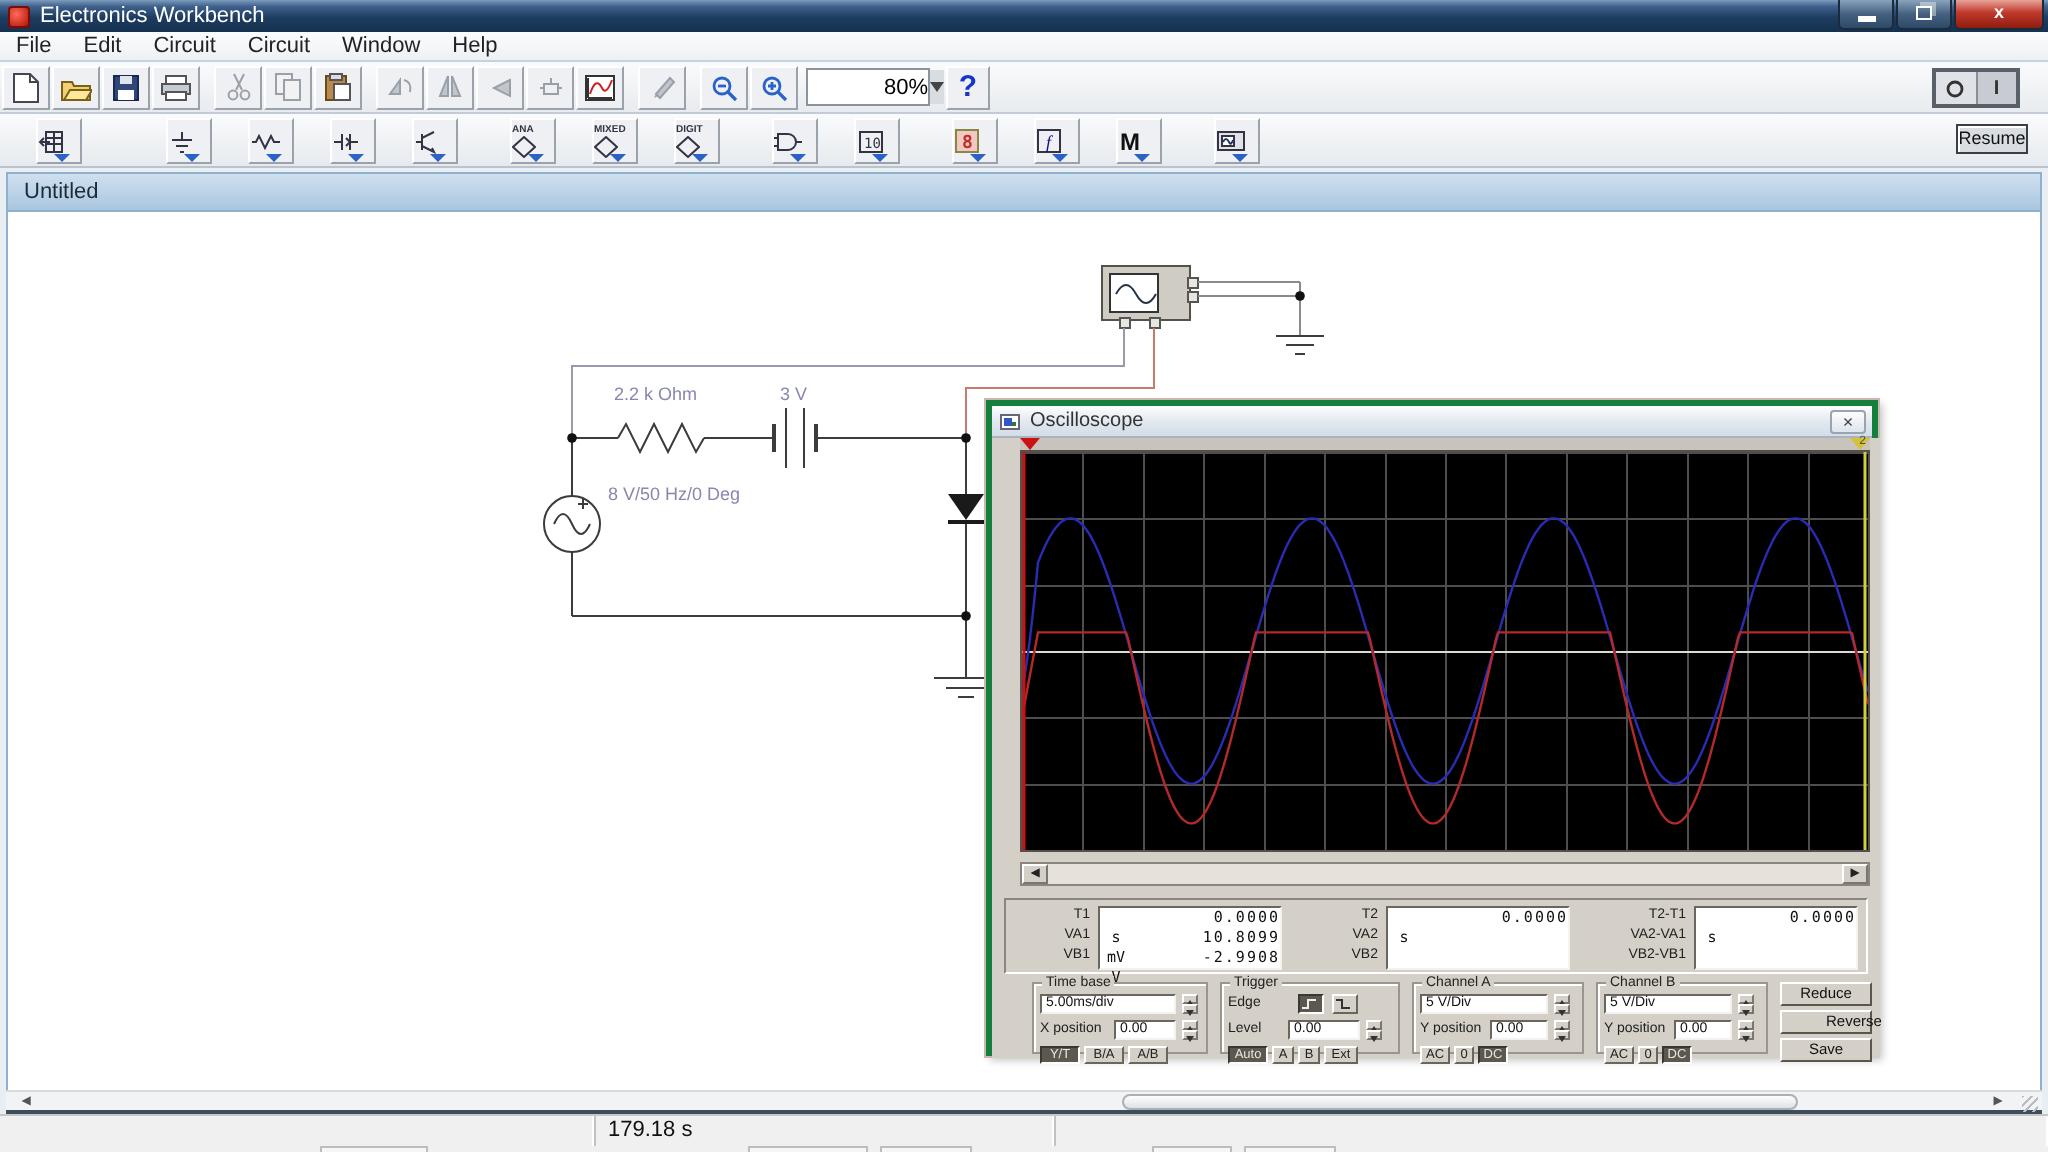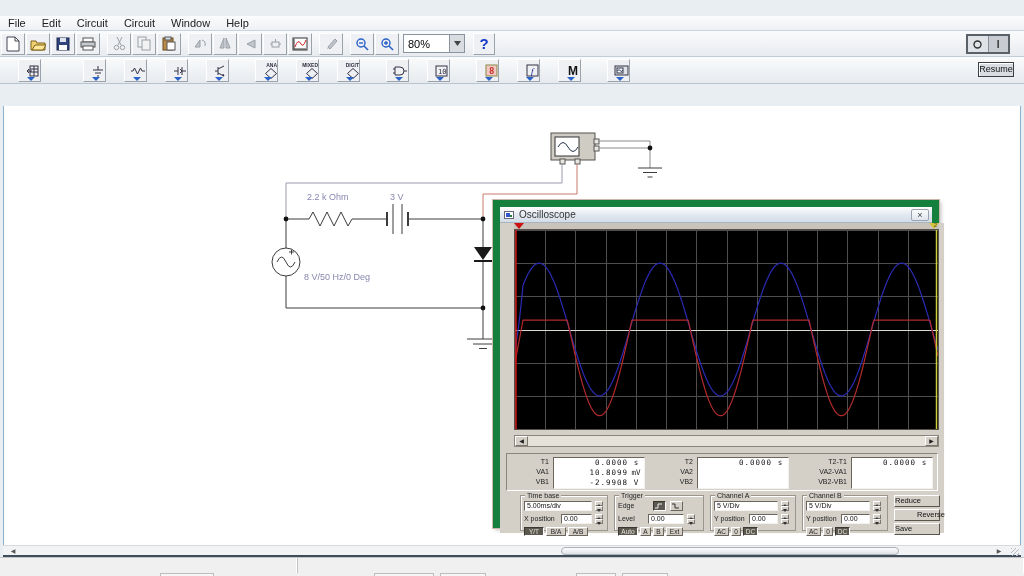--- a/index.html
+++ b/index.html
@@ -35,53 +35,53 @@
   .toolbar2 { position:absolute; left:0; top:57px; width:1024px; height:27px;
     background:linear-gradient(180deg,#fafbfc,#e6eaee); border-bottom:1px solid #b9c4cf;
     display:flex; align-items:flex-start; padding-top:2px; }
   .tbtn { width:24px; height:22px; margin:0 0 0 1px; background:#eef0f3;
     border:1px solid; border-color:#ffffff #9aa2ab #9aa2ab #ffffff;
     display:flex; align-items:center; justify-content:center; }
   .tbtn svg { display:block; }
   .tsep { width:6px; height:22px; }
   .zoom-select { width:62px; height:19px; margin-left:4px; background:#fff;
     border:1px solid #8a949e; font-size:11px; display:flex; align-items:center; }
-  .zoom-select .val { flex:1; padding-left:4px; }
+  .zoom-select .val { flex:1; padding-left:4px;margin-left:34px; }
   .zoom-select .dd { width:15px; height:100%; background:#d9dde2; border-left:1px solid #8a949e;
     display:flex; align-items:center; justify-content:center; }
   .help-btn { width:22px; height:22px; margin-left:8px; border:1px solid; border-color:#fff #9aa2ab #9aa2ab #fff;
     color:#1536c8; font-weight:bold; font-size:15px; text-align:center; line-height:20px; background:#eef0f3; }
   .power-switch { position:absolute; right:14px; top:3px; width:44px; height:20px;
     border:2px solid #5a6068; background:#dfe2e6; display:flex; }
   .power-cell { flex:1; display:flex; align-items:center; justify-content:center;
     font-size:10px; font-weight:bold; color:#333; }
   .power-cell.on { background:#c8ccd2; border-left:1px solid #8a9098; }
   .pbtn { width:23px; height:23px; margin-left:18px; background:#eef0f3; position:relative;
     border:1px solid; border-color:#ffffff #9aa2ab #9aa2ab #ffffff;
-    display:flex; align-items:flex-end; justify-content:center; flex-direction:column; }
+    display:flex; align-items:flex-start; justify-content:center; flex-direction:column; }
   .pbtn .arr { position:absolute; bottom:0px; left:8px; width:0; height:0;
     border-left:4px solid transparent; border-right:4px solid transparent; border-top:4px solid #2a62c8; }
   .pbtn .tag { font-size:5px; font-weight:bold; color:#334; line-height:5px; }
   .psep { width:8px; }
   .resume-btn { position:absolute; right:10px; top:62px; width:36px; height:15px;
     background:#d9dde2; border:1px solid #3a3f45; box-shadow:inset 1px 1px 0 #fff;
     font-size:9px; text-align:center; line-height:13px; color:#111; }
 
   
   .doc-titlebar { position:absolute; left:3px; top:86px; width:1018px; height:20px;
     background:linear-gradient(180deg,#cfe0ef,#a9c6e0); border:1px solid #8fb0cc;
     font-size:11px; color:#1c2b3a; line-height:19px; padding-left:8px; }
   .canvas { position:absolute; left:3px; top:106px; width:1018px; height:439px; background:#fff;
     border-left:1px solid #8fb0cc; border-right:1px solid #8fb0cc; }
   .canvas svg.circuit { position:absolute; left:0; top:0; }
   .circ-label { position:absolute; font-size:9px; color:#8787b0; white-space:nowrap; }
 
   
   .scope-window { position:absolute; left:489px; top:94px; width:446px; height:328px;
-    background:#d4d0c8; border:7px solid #15803d;
+    background:#d4d0c8; border:3px solid #15803d;
     box-shadow:0 0 0 1px #cbb7ad, 2px 2px 4px rgba(0,0,0,.25); }
   .scope-titlebar { position:absolute; left:0; top:0; width:100%; height:16px;
     background:linear-gradient(180deg,#fdfdfe,#dfe6ee 60%,#d3dde8); border-bottom:1px solid #aab4bf;
     display:flex; align-items:center; font-size:10px; color:#333; }
   .scope-title-icon { width:10px; height:8px; margin:0 5px 0 4px; background:#fff; border:1px solid #667;
     position:relative; }
   .scope-title-icon::after { content:""; position:absolute; left:1px; top:1px; width:4px; height:4px; background:#3355cc; }
   .scope-title-icon::before { content:""; position:absolute; right:1px; bottom:1px; width:3px; height:2px; background:#2a7a3a; }
   .scope-close { position:absolute; right:3px; top:2px; width:18px; height:12px;
     background:linear-gradient(180deg,#fcfdfe,#dee5ec); border:1px solid #9aa4b0; border-radius:2px;
@@ -99,21 +99,21 @@
   .scope-hscroll { position:absolute; left:14px; top:212px; width:425px; height:12px;
     background:#e6e2da; border:1px solid #8a867e; display:flex; justify-content:space-between; }
   .sc-arrow { width:13px; height:10px; background:#d4d0c8; border:1px solid; border-color:#fff #7a7670 #7a7670 #fff;
     font-size:6px; line-height:9px; text-align:center; color:#222; }
 
   .readout-panel { position:absolute; left:6px; top:230px; width:432px; height:38px;
     border:1px solid; border-color:#8a867e #ffffff #ffffff #8a867e; background:#d4d0c8; }
   .ro-labels { position:absolute; font-size:7px; color:#222; text-align:right; line-height:10px; }
   .ro-box { position:absolute; background:#fff; border:1px solid; border-color:#6a665e #f4f2ee #f4f2ee #6a665e; }
   .ro-row { display:flex; height:10px; font-family:"DejaVu Sans Mono", monospace; font-size:7.5px;
-    line-height:10px; color:#111; }
+    line-height:10px; color:#111;flex-direction:column; }
   .ro-val { flex:1; text-align:right; letter-spacing:1px; }
   .ro-unit { width:16px; text-align:center; }
 
   .controls { position:absolute; left:6px; top:272px; width:432px; height:36px; }
   .group { position:absolute; height:36px; border:1px solid #9a968e;
     box-shadow:inset 1px 1px 0 #ffffff; }
   .group-label { position:absolute; top:-4px; left:4px; font-size:7px; color:#222;
     background:#d4d0c8; padding:0 2px; line-height:8px; }
   .ctl-input { position:absolute; height:10px; background:#fff; border:1px solid;
     border-color:#6a665e #f4f2ee #f4f2ee #6a665e; font-size:7px; line-height:8px; padding-left:2px; color:#111; }
@@ -123,21 +123,21 @@
   .spin-half::after { content:""; position:absolute; left:1px; top:2px; width:0; height:0;
     border-left:2px solid transparent; border-right:2px solid transparent; }
   .spin-up::after { border-bottom:3px solid #333; }
   .spin-down::after { border-top:3px solid #333; }
   .ctl-lab { position:absolute; font-size:7px; color:#222; line-height:10px; }
   .mini-btn { position:absolute; height:10px; background:#d4d0c8; border:1px solid;
     border-color:#fff #6a665e #6a665e #fff; font-size:6.5px; line-height:8px; text-align:center; color:#222; }
   .mini-btn.pressed { background:#5a584f; color:#e8e6de; border-color:#3a3832 #fff #fff #3a3832; }
   .side-btn { position:absolute; left:388px; width:46px; height:12px; background:#d4d0c8;
     border:1px solid; border-color:#fff #5a564e #5a564e #fff; font-size:7.5px; line-height:10px;
-    color:#111; }
+    text-align:center; color:#111; }
 
   
   .hscrollbar { position:absolute; left:3px; top:545px; width:1018px; height:12px;
     background:#f2f3f4; border-top:1px solid #d8dade; border-bottom:2px solid #3d4d5c; }
   .hs-arrow { position:absolute; top:1px; width:16px; height:9px; font-size:6px; line-height:9px;
     text-align:center; color:#555; }
   .hs-thumb { position:absolute; left:558px; top:1px; width:338px; height:8px;
     background:linear-gradient(180deg,#fdfdfd,#dfe2e6); border:1px solid #aab0b8; border-radius:4px; }
   .resize-grip { position:absolute; right:2px; top:2px; width:8px; height:8px;
     background:repeating-linear-gradient(135deg,#b8bcc2 0 1px,transparent 1px 3px); }
@@ -147,20 +147,29 @@
     box-shadow:inset -1px 0 0 #ffffff; }
   .statusbar2 { position:absolute; left:0; top:573px; width:1024px; height:3px; background:#f0f0f0;
     display:flex; overflow:hidden; }
   .s2cell { height:8px; border:1px solid #bdbdbd; background:#f6f6f6; margin-left:6px; }
 </style>
 </head>
 <body>
 
 <div id="app">
 
+  <div class="titlebar">
+    <div class="app-icon"></div>
+    <span>Electronics Workbench</span>
+    <div class="caption-btns">
+      <div class="cap-btn"><span class="glyph-min"></span></div>
+      <div class="cap-btn"><span class="glyph-restore"></span></div>
+      <div class="cap-btn cap-close">x</div>
+    </div>
+  </div>
 
   <div class="menubar">
     <span class="menu-item">File</span>
     <span class="menu-item">Edit</span>
     <span class="menu-item">Circuit</span>
     <span class="menu-item">Circuit</span>
     <span class="menu-item">Window</span>
     <span class="menu-item">Help</span>
   </div>
 
@@ -383,20 +392,23 @@
       <svg width="15" height="12">
           <rect x="1" y="1" width="13" height="9" fill="#dfe3e8" stroke="#334"></rect>
           <rect x="3" y="3" width="6" height="5" fill="#fff" stroke="#334"></rect>
           <path d="M3.5,6 q1.5,-3 3,0 q1,2 2,-1" fill="none" stroke="#236"></path>
         </svg>
       <span class="arr"></span>
       </div>
   </div>
   <div class="resume-btn">Resume</div>
 
+  <div class="doc-titlebar">
+    <span>Untitled</span>
+  </div>
 
   <div class="canvas">
     <svg class="circuit" width="1018" height="439" viewBox="3 106 1018 439">
 
       <g>
         <rect x="550" y="133" width="44" height="27" fill="#cfccc4" stroke="#55524c"></rect>
         <rect x="554" y="137" width="24" height="19" fill="#fff" stroke="#333"></rect>
         <path d="M557,147 q5,-9 10,0 q5,9 10,0" fill="none" stroke="#234"></path>
         <rect x="593" y="139" width="5" height="5" fill="#e8e6e0" stroke="#555"></rect>
         <rect x="593" y="146" width="5" height="5" fill="#e8e6e0" stroke="#555"></rect>
@@ -435,21 +447,21 @@
       <circle cx="482" cy="219" r="2.4" fill="#111"></circle>
       <circle cx="482" cy="308" r="2.4" fill="#111"></circle>
       <g>
         <circle cx="285" cy="262" r="14" fill="#fff" stroke="#3c3c3c"></circle>
         <path d="M276,264 q4.5,-10 9,0 q4.5,10 9,0" fill="none" stroke="#3c3c3c" transform="translate(0,-2) scale(1)"></path>
         <path d="M288,252 h5 M290.5,249.5 v5" stroke="#3c3c3c"></path>
       </g>
     </svg>
     <div class="circ-label" style="left:303px; top:86px;text-align:right;">2.2 k Ohm</div>
     <div class="circ-label" style="left:386px; top:86px;">3 V</div>
-    <div class="circ-label" style="left:300px; top:166px;text-align:right;">8 V/50 Hz/0 Deg</div>
+    <div class="circ-label" style="left:300px; top:136px;text-align:right;">8 V/50 Hz/0 Deg</div>
 
     <div class="scope-window">
       <div class="scope-titlebar">
         <div class="scope-title-icon"></div>
         <span>Oscilloscope</span>
         <div class="scope-close">×</div>
       </div>
       <div class="scope-body">
         <div class="marker-strip">
           <div class="marker1"></div>
@@ -622,20 +634,21 @@
   </div>
 
   <div class="hscrollbar">
     <div class="hs-arrow" style="left:2px;">◀</div>
     <div class="hs-thumb"></div>
     <div class="hs-arrow" style="right:14px;">▶</div>
     <div class="resize-grip"></div>
   </div>
   <div class="statusbar">
     <div class="status-cell" style="width:298px;"></div>
+    <div class="status-cell" style="width:230px;">179.18 s</div>
     <div class="status-cell" style="flex:1; border-right:none;"></div>
   </div>
   <div class="statusbar2">
     <div class="s2cell" style="width:54px; margin-left:160px;"></div>
     <div class="s2cell" style="width:60px; margin-left:160px;"></div>
     <div class="s2cell" style="width:46px;"></div>
     <div class="s2cell" style="width:40px; margin-left:90px;"></div>
     <div class="s2cell" style="width:46px;"></div>
   </div>
 </div>

